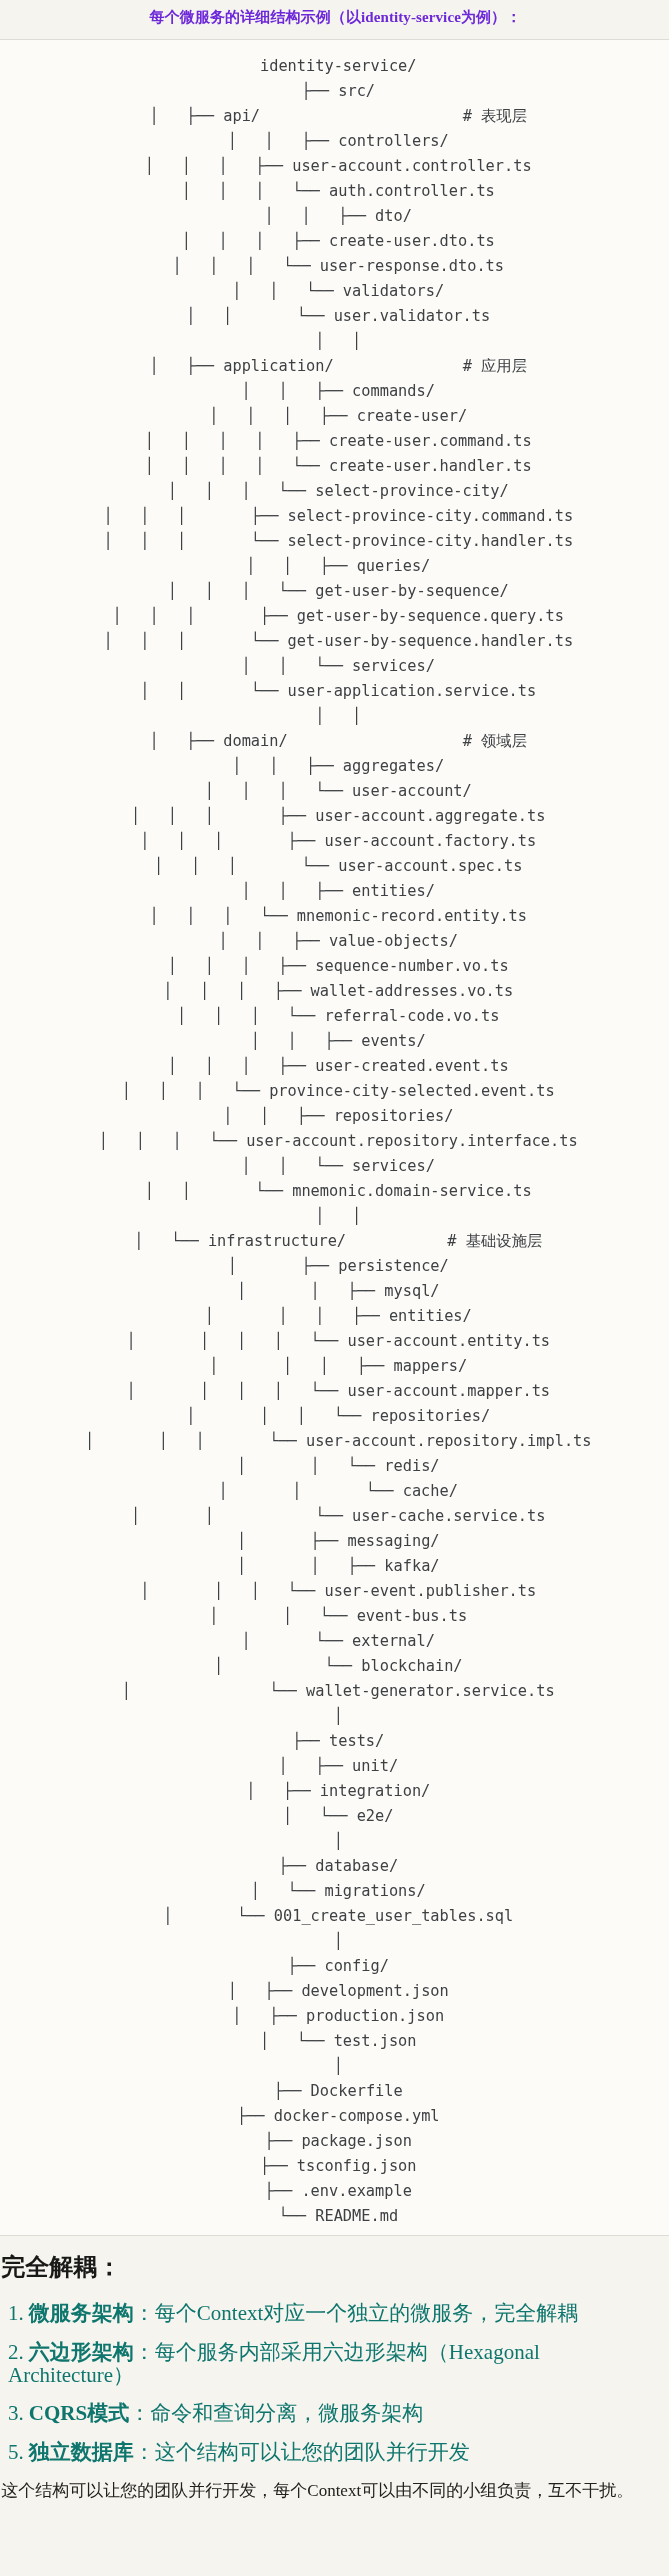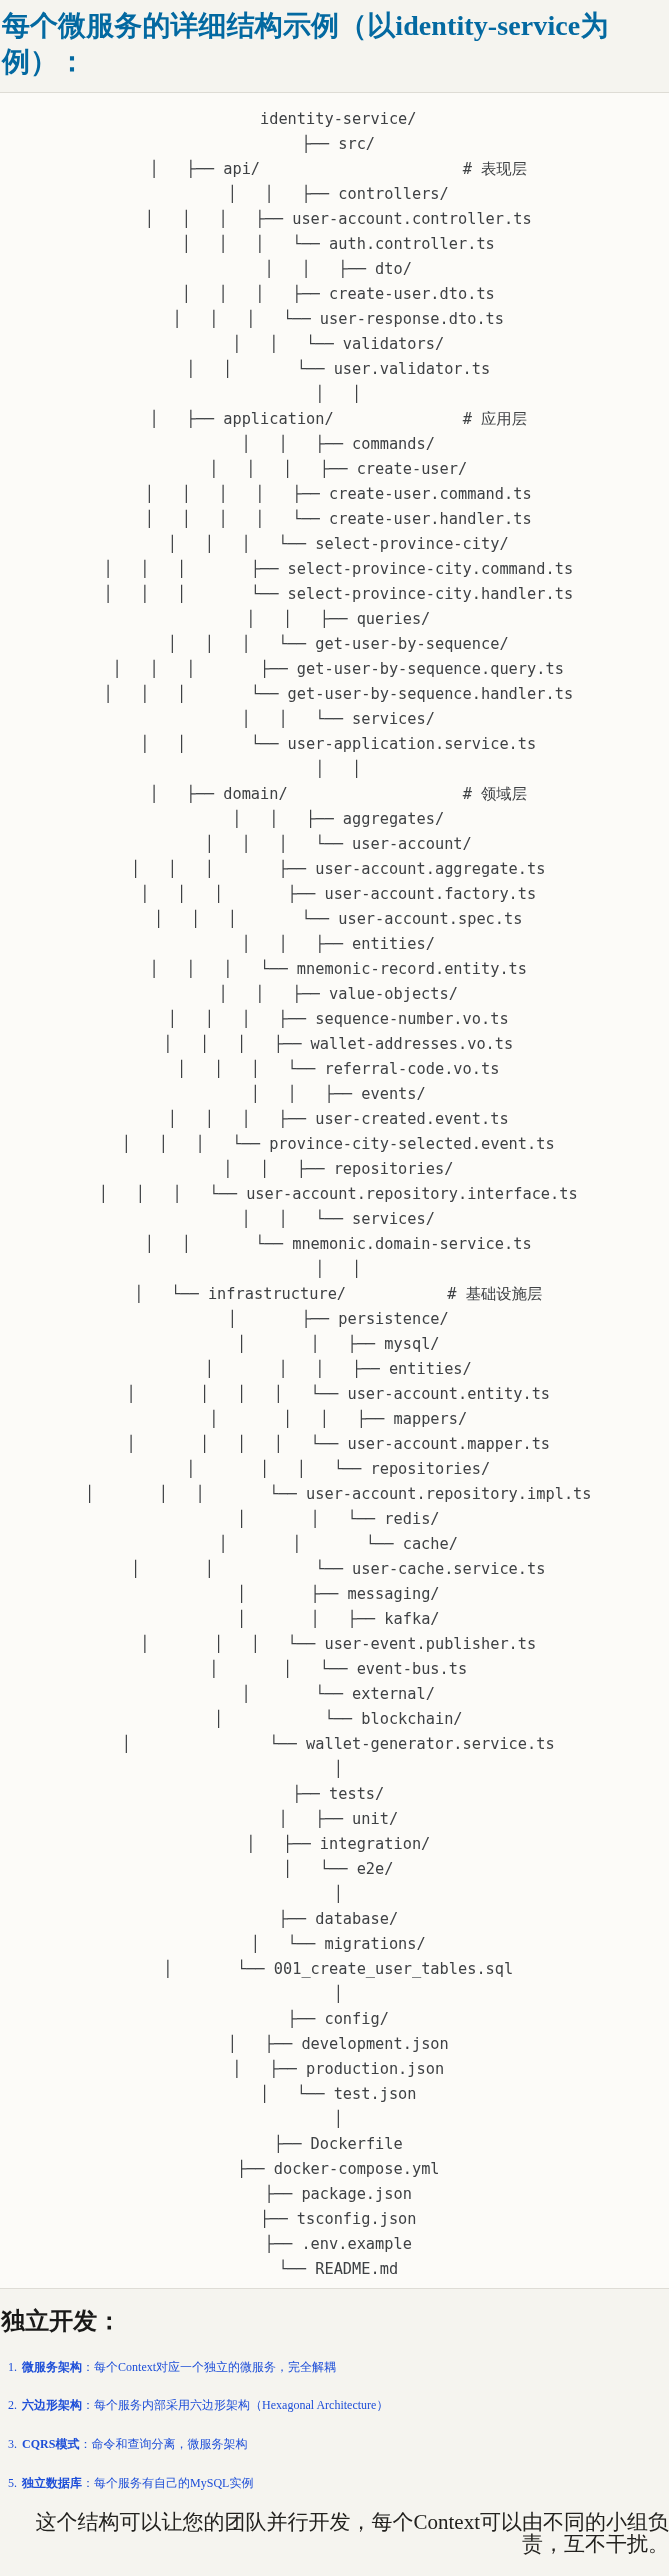--- a/index.html
+++ b/index.html
@@ -8,24 +8,25 @@
     min-height: 2576px;
     background: #F5F4EF;
     font-family: "Liberation Serif", "DejaVu Serif", serif;
     color: #22211E;
     box-sizing: border-box;
     padding-bottom: 9.4px;
   }
   .page-title {
     margin: 7.5px 0 0 1.9px;
     font-weight: 700;
-    font-size: 28px;
+    font-size: 15px;
     line-height: 1.3;
-    color: #0369a1;
+    color: #6d28d9;
     letter-spacing: 0.1px;
+    text-align: center;
   }
   .code-block {
     margin-top: 12px;
     background: #FCFBF8;
     border-top: 0.6px solid #DEDCD5;
     border-bottom: 0.6px solid #DEDCD5;
     text-align: center;
   }
   .code-block pre {
     margin: 0;
@@ -42,37 +43,36 @@
     font-size: 24px;
     line-height: 1.25;
     color: #191918;
   }
   .key-points {
     list-style: none;
     margin: 0;
     padding: 0 0 0 8.1px;
   }
   .key-points li {
-    font-size: 12px;
+    font-size: 21px;
     line-height: 22.5px;
     margin: 0 0 16.3px 0;
-    color: #1d4ed8;
+    color: #0f766e;
   }
   .key-points .num {
     display: inline-block;
     margin-right: 5px;
   }
   .key-points strong { font-weight: 700; }
   .key-points .sep { font-weight: 400; }
   .closing {
     margin: 0 0 0 1.3px;
-    font-size: 21px;
+    font-size: 17px;
     line-height: 22.5px;
     color: #22211E;
-    text-align: right;
   }
 </style>
 </head>
 <body>
 
 <h1 class="page-title">每个微服务的详细结构示例（以identity-service为例）：</h1>
 
 <div class="code-block">
   <pre>identity-service/
 ├── src/
@@ -156,23 +156,23 @@
 │   └── test.json
 │
 ├── Dockerfile
 ├── docker-compose.yml
 ├── package.json
 ├── tsconfig.json
 ├── .env.example
 └── README.md</pre>
 </div>
 
-<h2 class="section-title">独立开发：</h2>
+<h2 class="section-title">完全解耦：</h2>
 
 <ol class="key-points">
   <li><span class="num">1.</span><strong>微服务架构</strong><span class="sep">：</span><span>每个Context对应一个独立的微服务，完全解耦</span></li>
   <li><span class="num">2.</span><strong>六边形架构</strong><span class="sep">：</span><span>每个服务内部采用六边形架构（Hexagonal Architecture）</span></li>
   <li><span class="num">3.</span><strong>CQRS模式</strong><span class="sep">：</span><span>命令和查询分离，微服务架构</span></li>
-  <li><span class="num">5.</span><strong>独立数据库</strong><span class="sep">：</span><span>每个服务有自己的MySQL实例</span></li>
+  <li><span class="num">5.</span><strong>独立数据库</strong><span class="sep">：</span><span>这个结构可以让您的团队并行开发</span></li>
 </ol>
 
 <p class="closing">这个结构可以让您的团队并行开发，每个Context可以由不同的小组负责，互不干扰。</p>
 
 
 </body></html>

